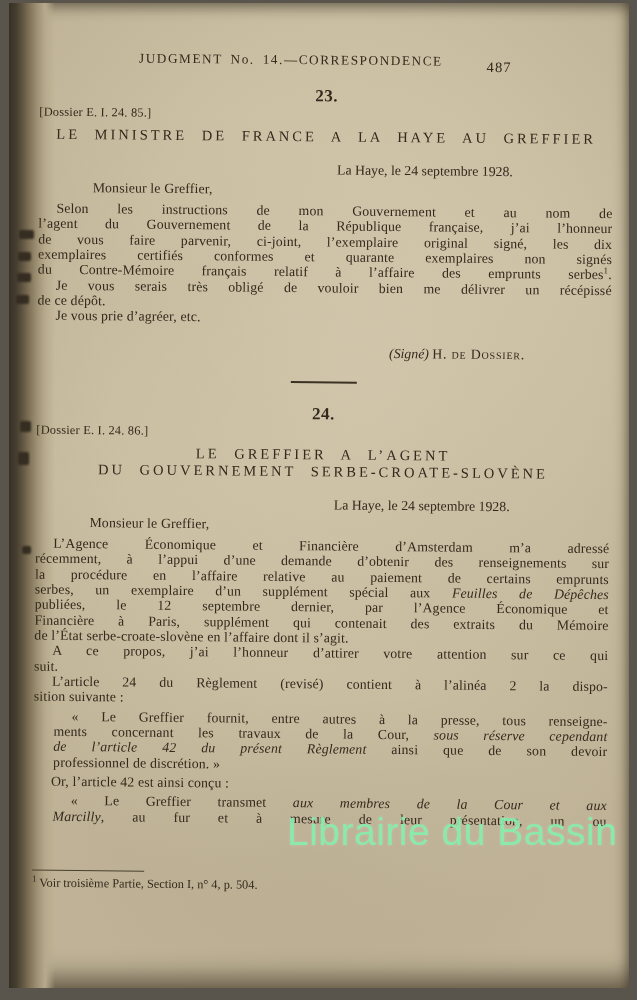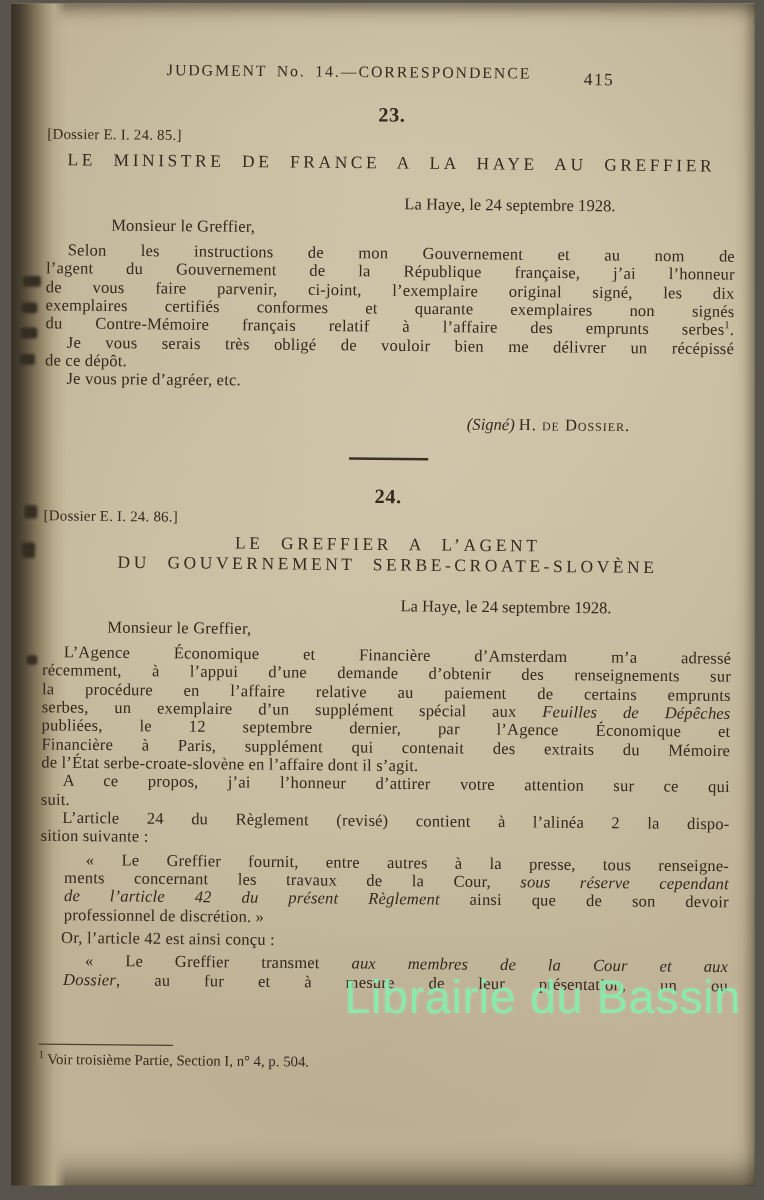--- a/index.html
+++ b/index.html
@@ -87,21 +87,21 @@
 <body>
 
 <div class="page">
   <div class="texture"></div>
   <div class="spine"></div>
 
   <div class="content">
 
     <div class="running">
       <span class="title">JUDGMENT No. 14.—CORRESPONDENCE</span>
-      <span class="pagenum">415</span>
+      <span class="pagenum">487</span>
     </div>
 
     <div>
       <div class="sec-num">23.</div>
       <div class="dossier">[Dossier E. I. 24. 85.]</div>
       <div class="sec-title">LE MINISTRE DE FRANCE A LA HAYE AU GREFFIER</div>
       <div class="dateline">La Haye, le 24 septembre 1928.</div>
       <div class="ln end sal">Monsieur le Greffier,</div>
       <div class="body-block">
         <div class="ln ind">Selon les instructions de mon Gouvernement et au nom de</div>
@@ -146,21 +146,21 @@
         <div class="ln ind">« Le Greffier fournit, entre autres à la presse, tous renseigne-</div>
         <div class="ln"><span>ments concernant les travaux de la Cour, </span><span class="it">sous réserve cependant</span></div>
         <div class="ln"><span class="it">de l’article 42 du présent Règlement</span><span> ainsi que de son devoir</span></div>
         <div class="ln end">professionnel de discrétion. »</div>
       </div>
 
       <div class="ln ind end mt-sm">Or, l’article 42 est ainsi conçu :</div>
 
       <div class="quote">
         <div class="ln ind"><span>« Le Greffier transmet </span><span class="it">aux membres de la Cour et aux</span></div>
-        <div class="ln"><span class="it">Dossier</span><span>, au fur et à mesure de leur présentation, un ou</span></div>
+        <div class="ln"><span class="it">Marcilly</span><span>, au fur et à mesure de leur présentation, un ou</span></div>
       </div>
     </div>
 
     <div class="fn-rule"></div>
     <div class="footnote"><sup class="fnref">1</sup><span> Voir troisième Partie, Section I, n° 4, p. 504.</span></div>
 
   </div>
 
   <div class="edge-marks">
     <div class="edge-mark"></div>

